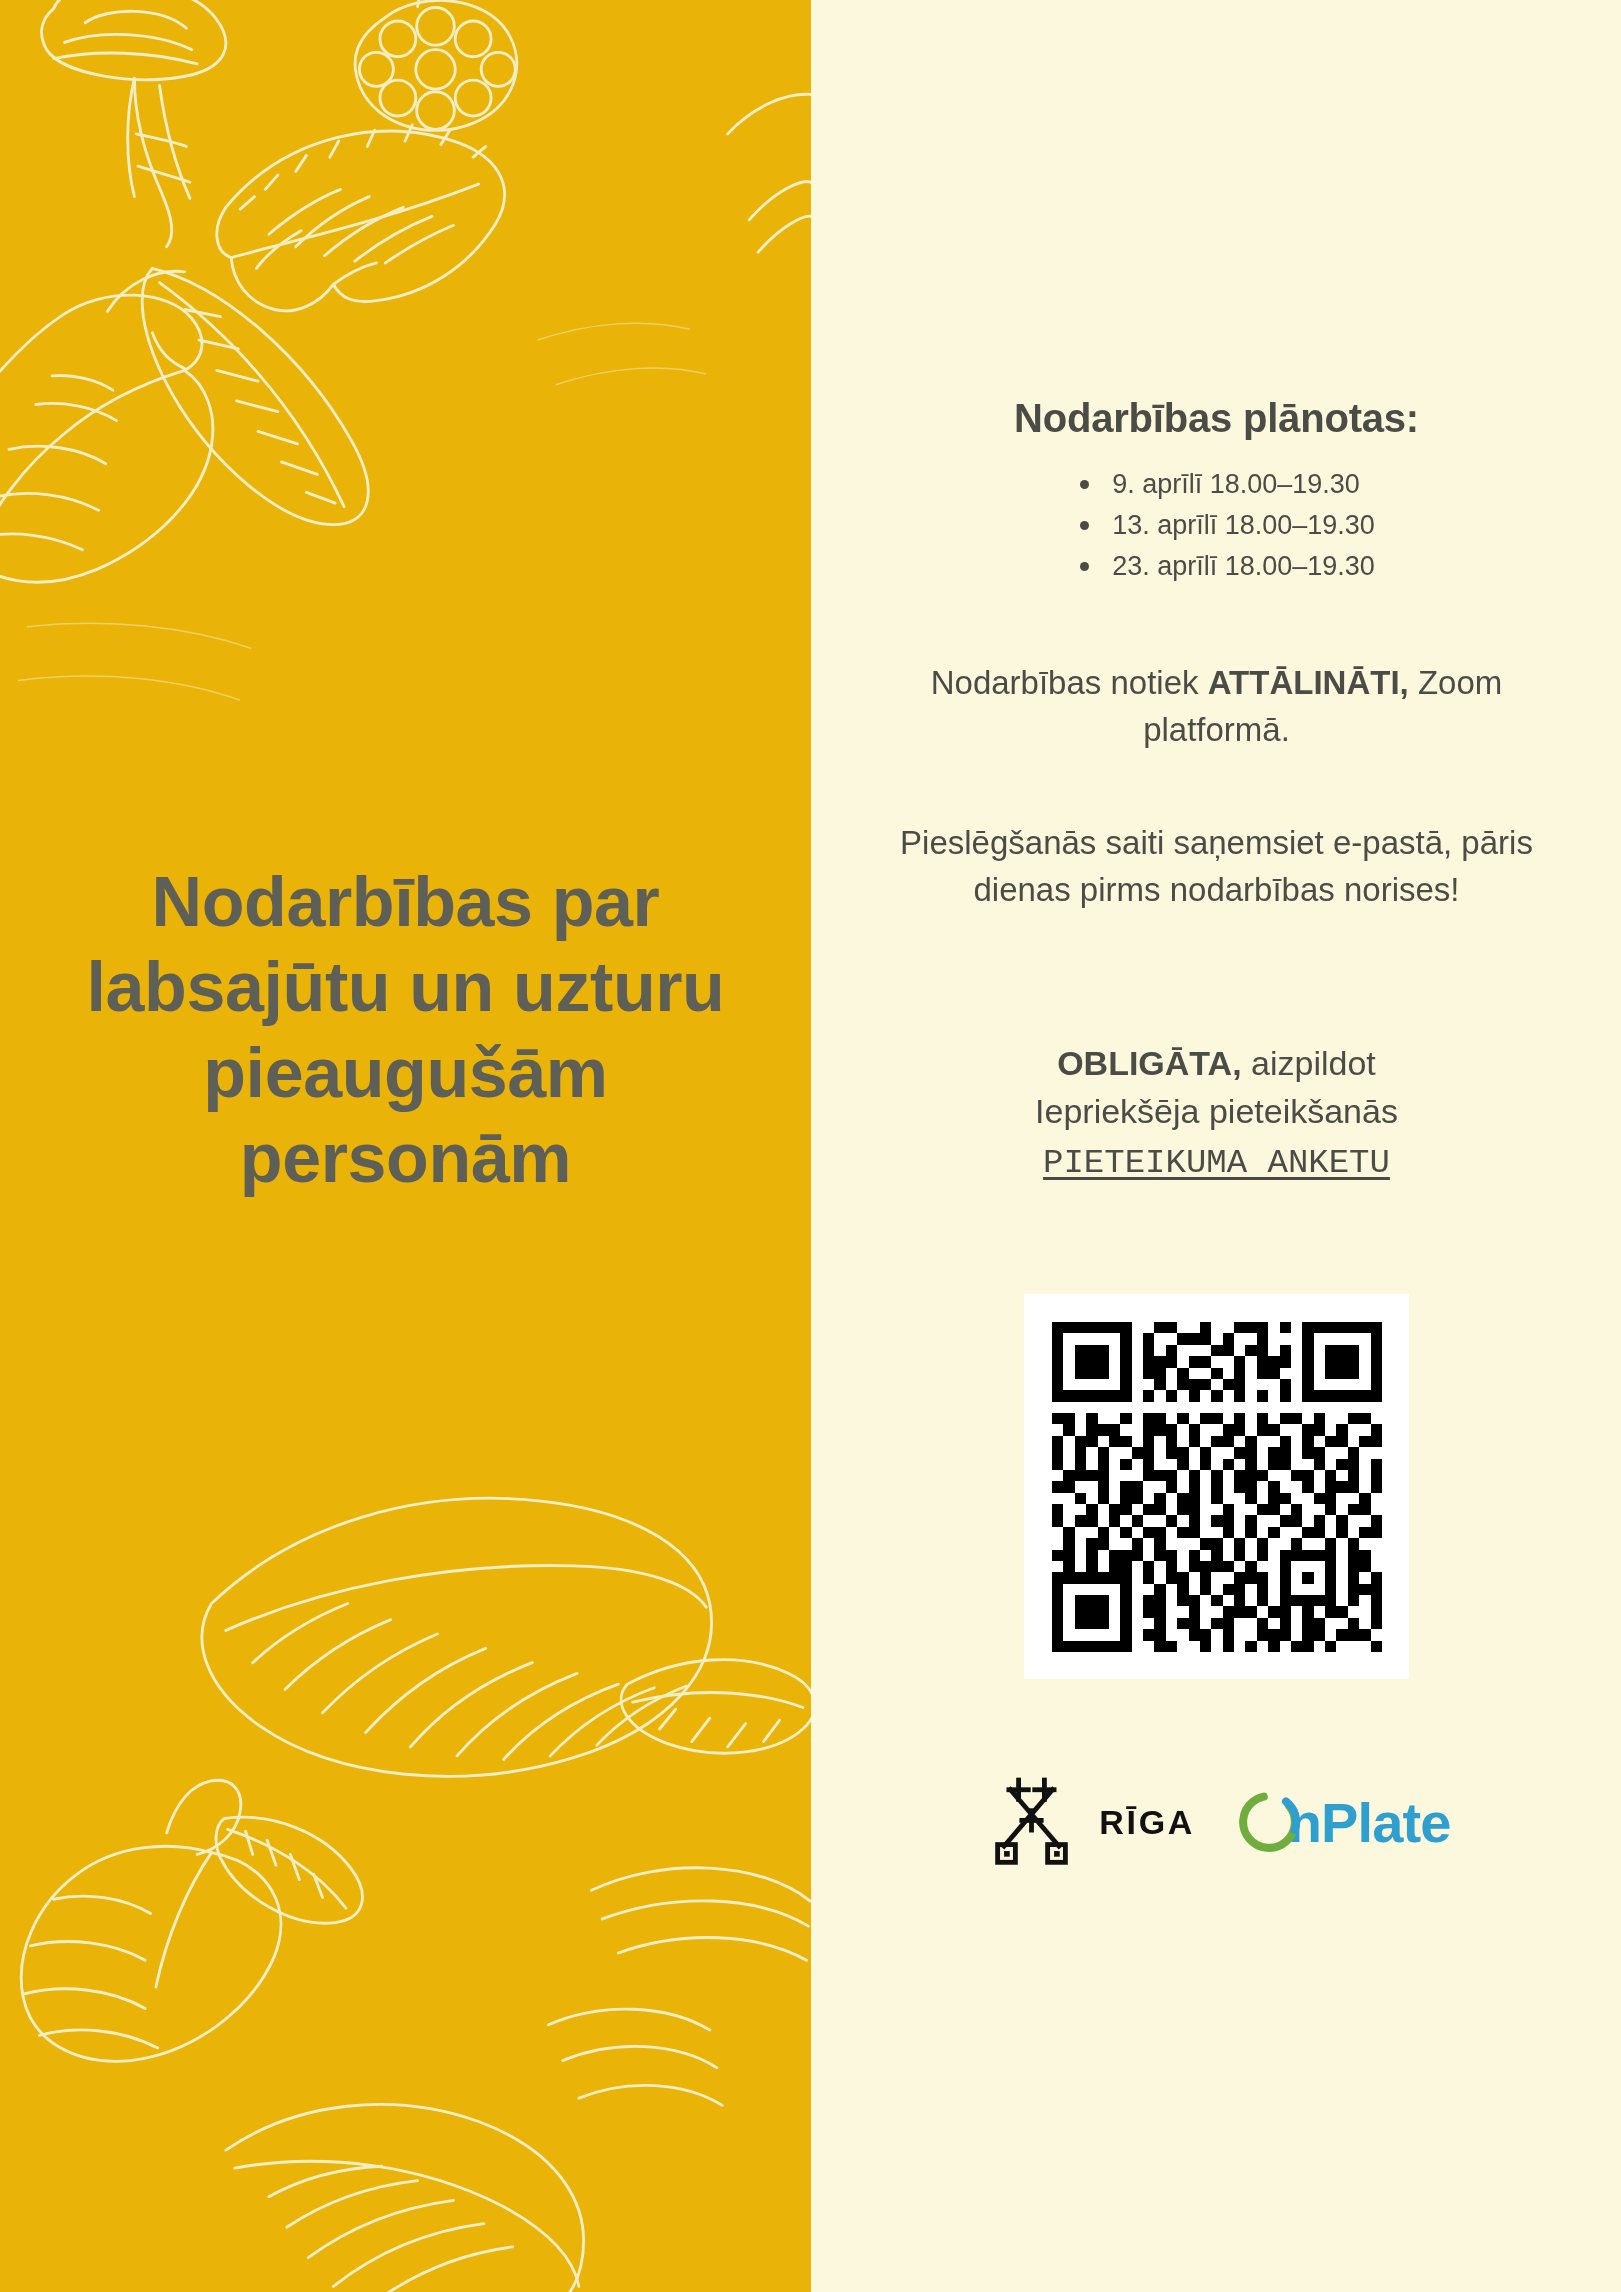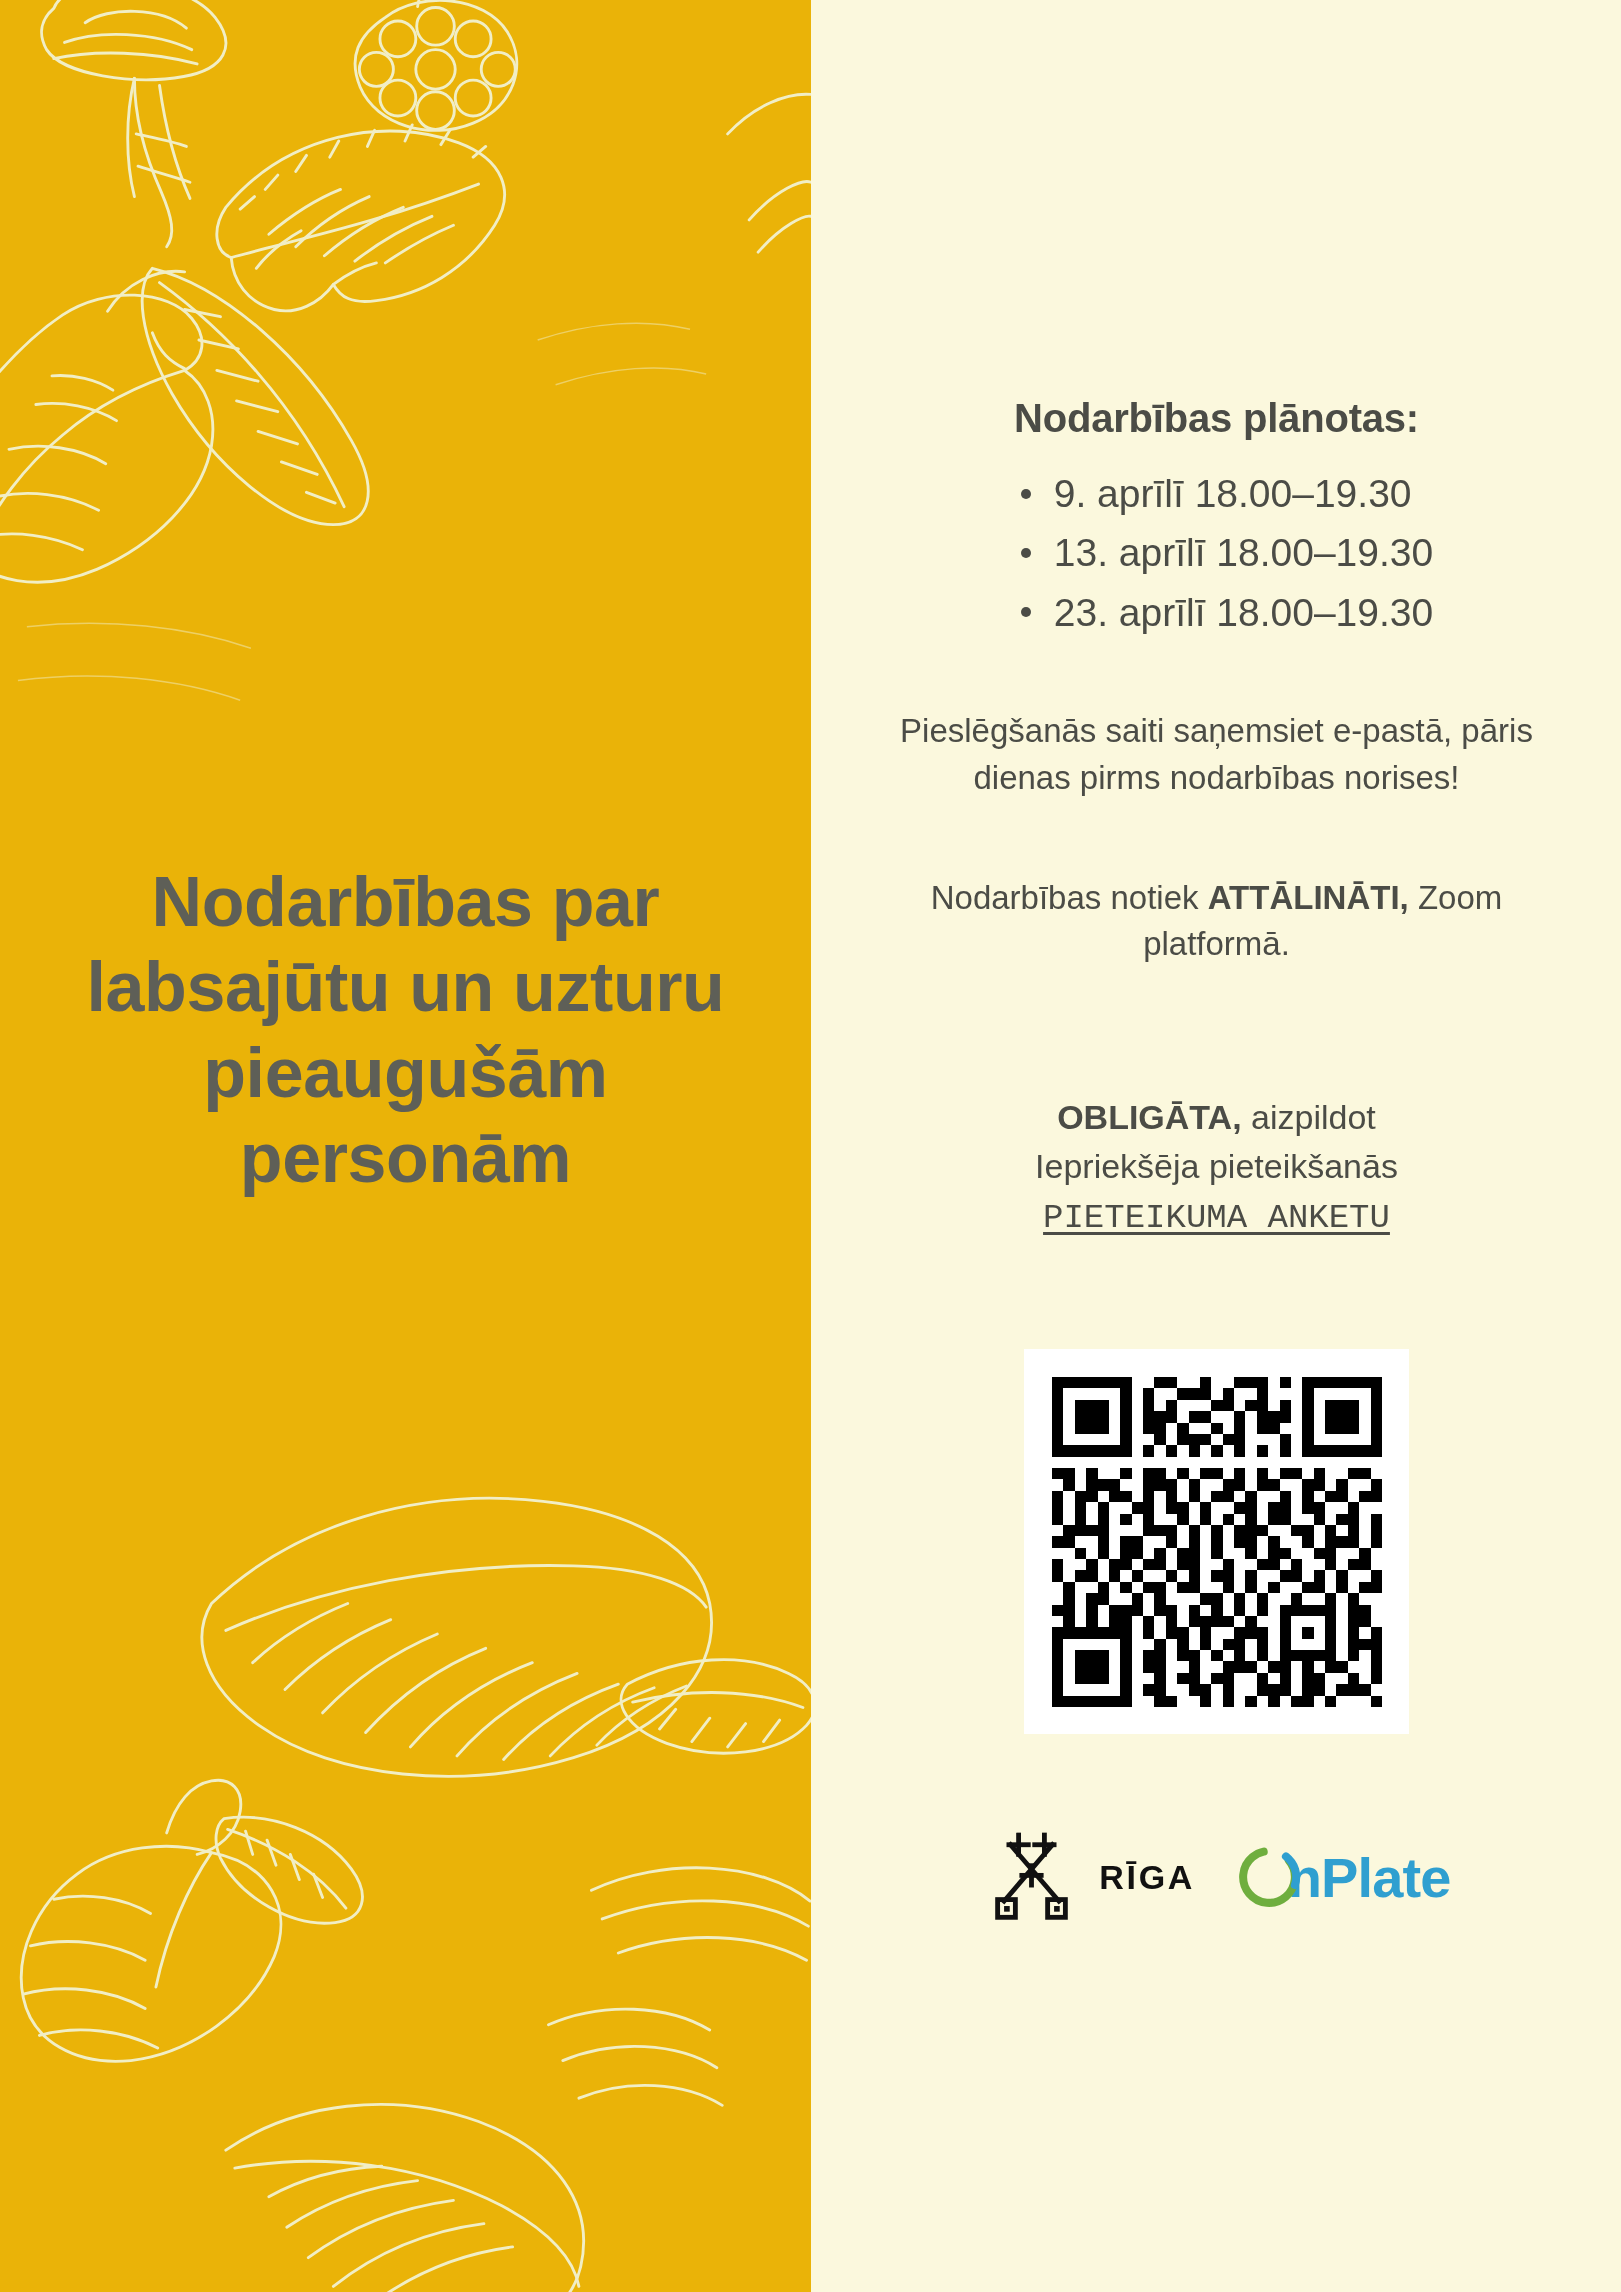--- a/index.html
+++ b/index.html
@@ -71,21 +71,21 @@
     text-align: center;
     font-size: 40px;
     font-weight: 700;
     color: #4b4c46;
     letter-spacing: -0.2px;
   }
 
   .sched-list {
     margin-top: 23px;
     list-style: none;
-    font-size: 39px;
+    font-size: 27px;
     color: #4b4c46;
     line-height: 1.52;
     padding-left: 16px;
   }
   .sched-list li {
     position: relative;
     padding-left: 38px;
     white-space: nowrap;
   }
   .sched-list li::before {
@@ -320,25 +320,25 @@
   <div class="right-panel">
 
     <div class="sched-heading">Nodarbības plānotas:</div>
 
     <ul class="sched-list">
       <li>9. aprīlī 18.00–19.30</li>
       <li>13. aprīlī 18.00–19.30</li>
       <li>23. aprīlī 18.00–19.30</li>
     </ul>
 
-    <div class="para para-link">Pieslēgšanās saiti saņemsiet e-pastā, pāris dienas pirms nodarbības norises!</div>
-
     <div class="para para-remote">
       <span>Nodarbības notiek </span><strong>ATTĀLINĀTI,</strong><span> Zoom platformā.</span>
     </div>
+
+    <div class="para para-link">Pieslēgšanās saiti saņemsiet e-pastā, pāris dienas pirms nodarbības norises!</div>
 
     <div class="signup-block">
       <div>
         <span class="bold">OBLIGĀTA,</span><span> aizpildot</span>
       </div>
       <div>Iepriekšēja pieteikšanās</div>
       <a class="anketa-link" href="#">PIETEIKUMA ANKETU</a>
     </div>
 
     <div class="qr-wrap">

